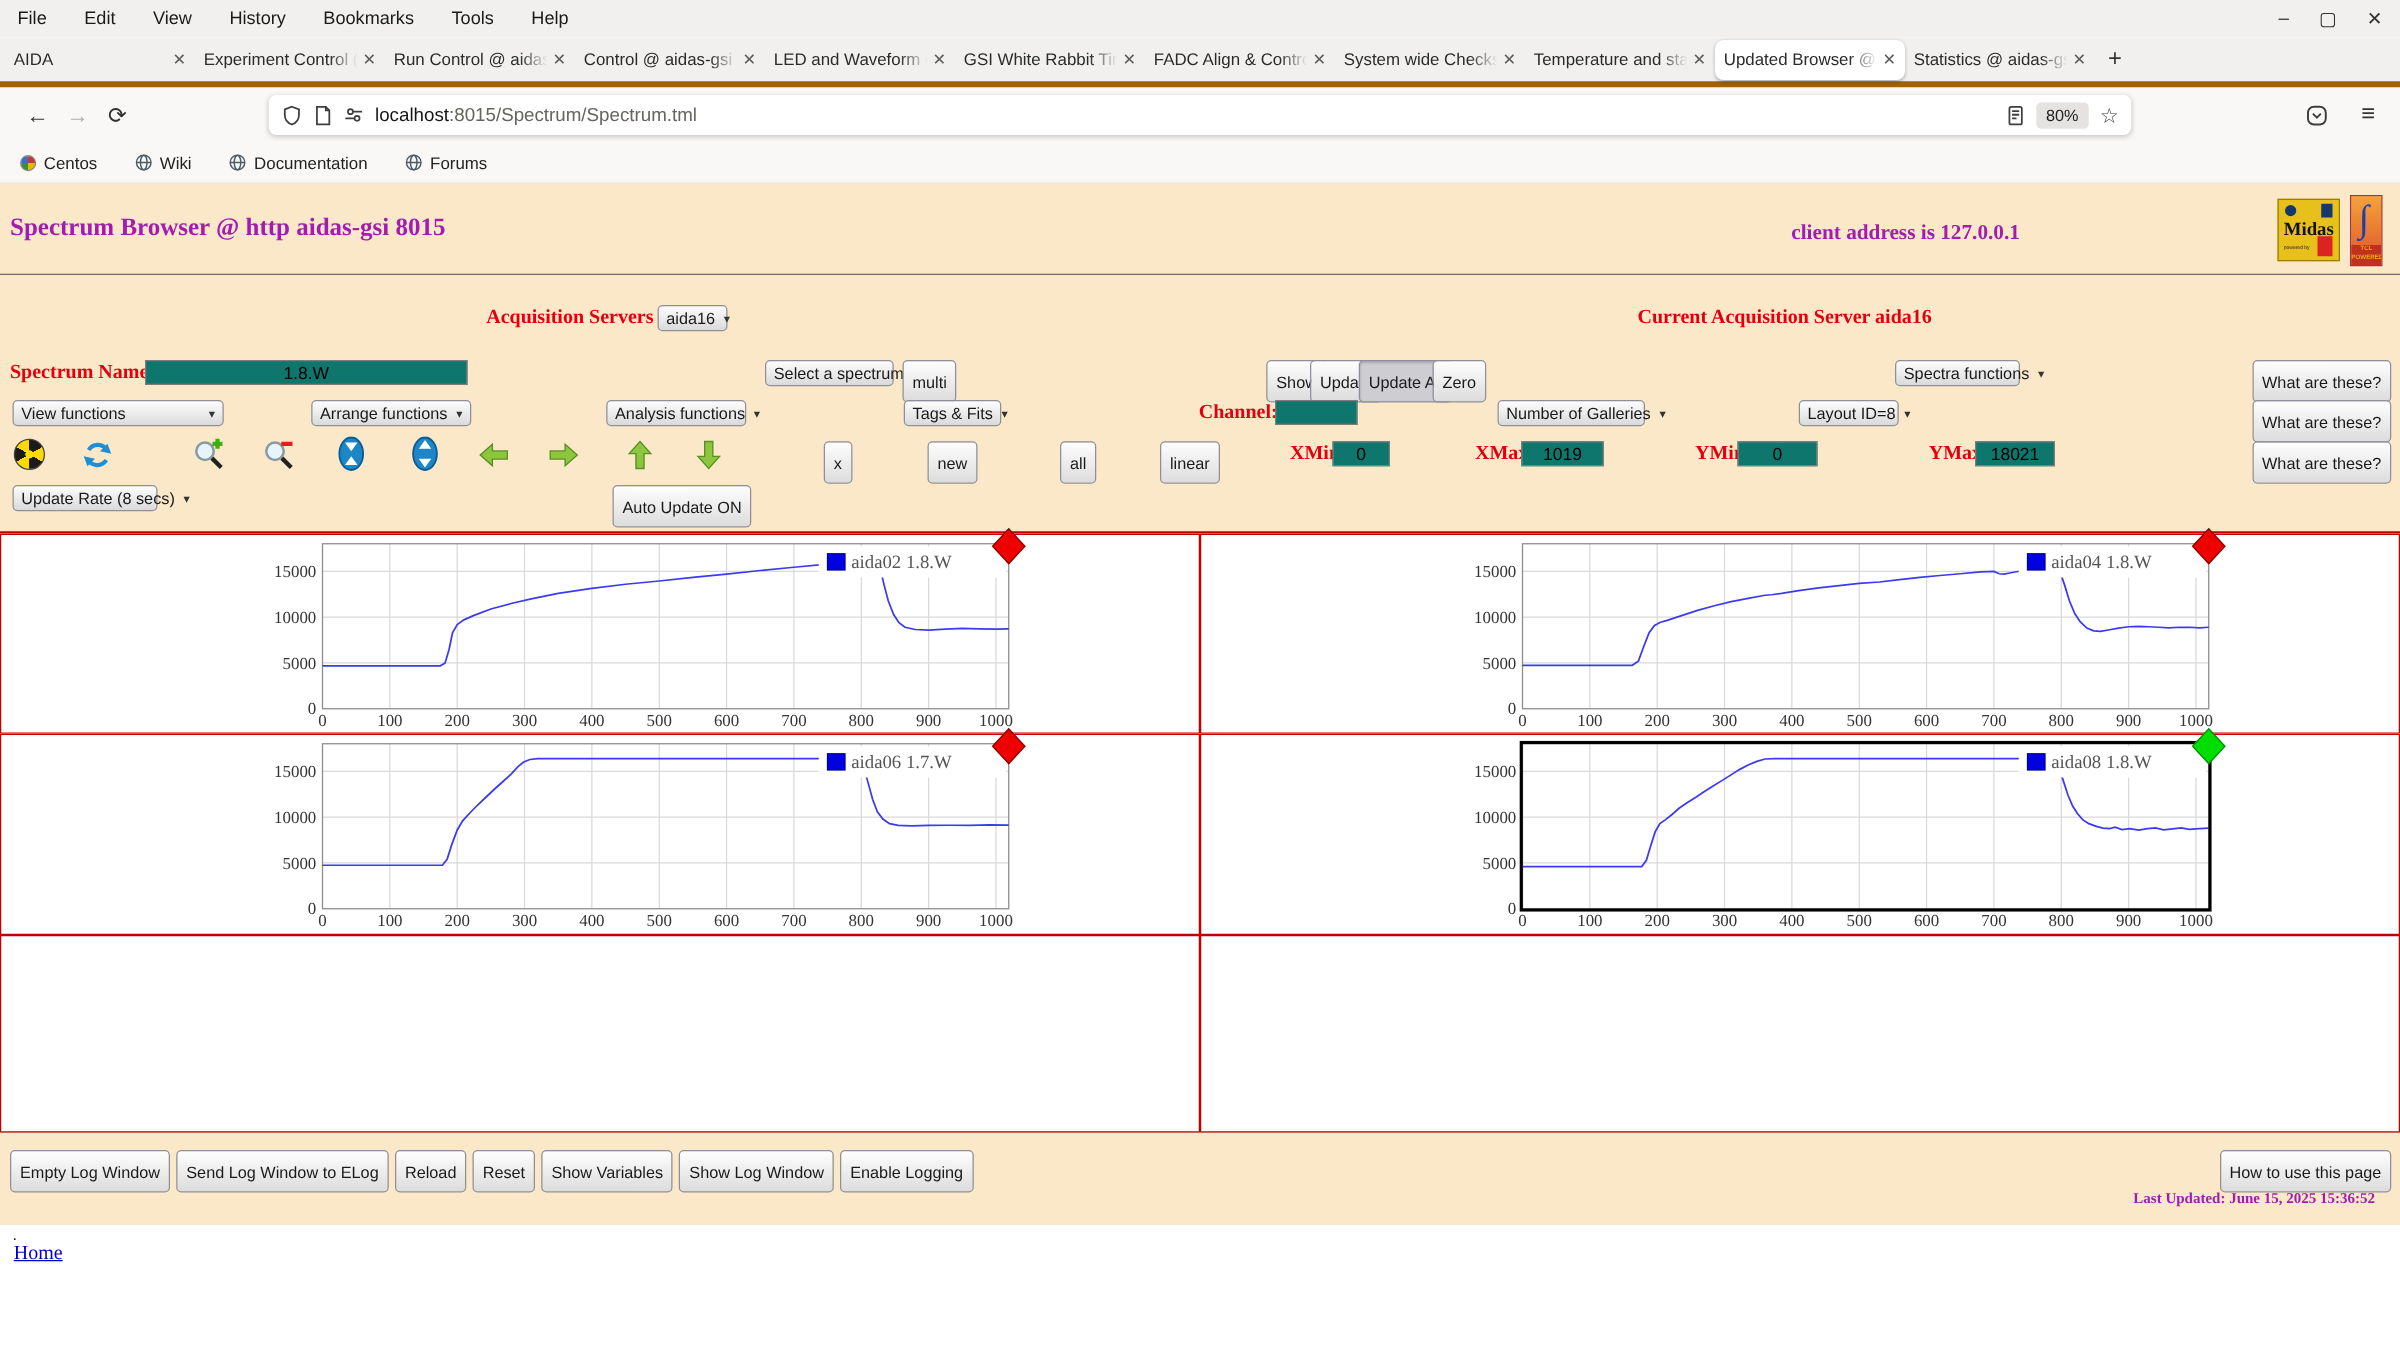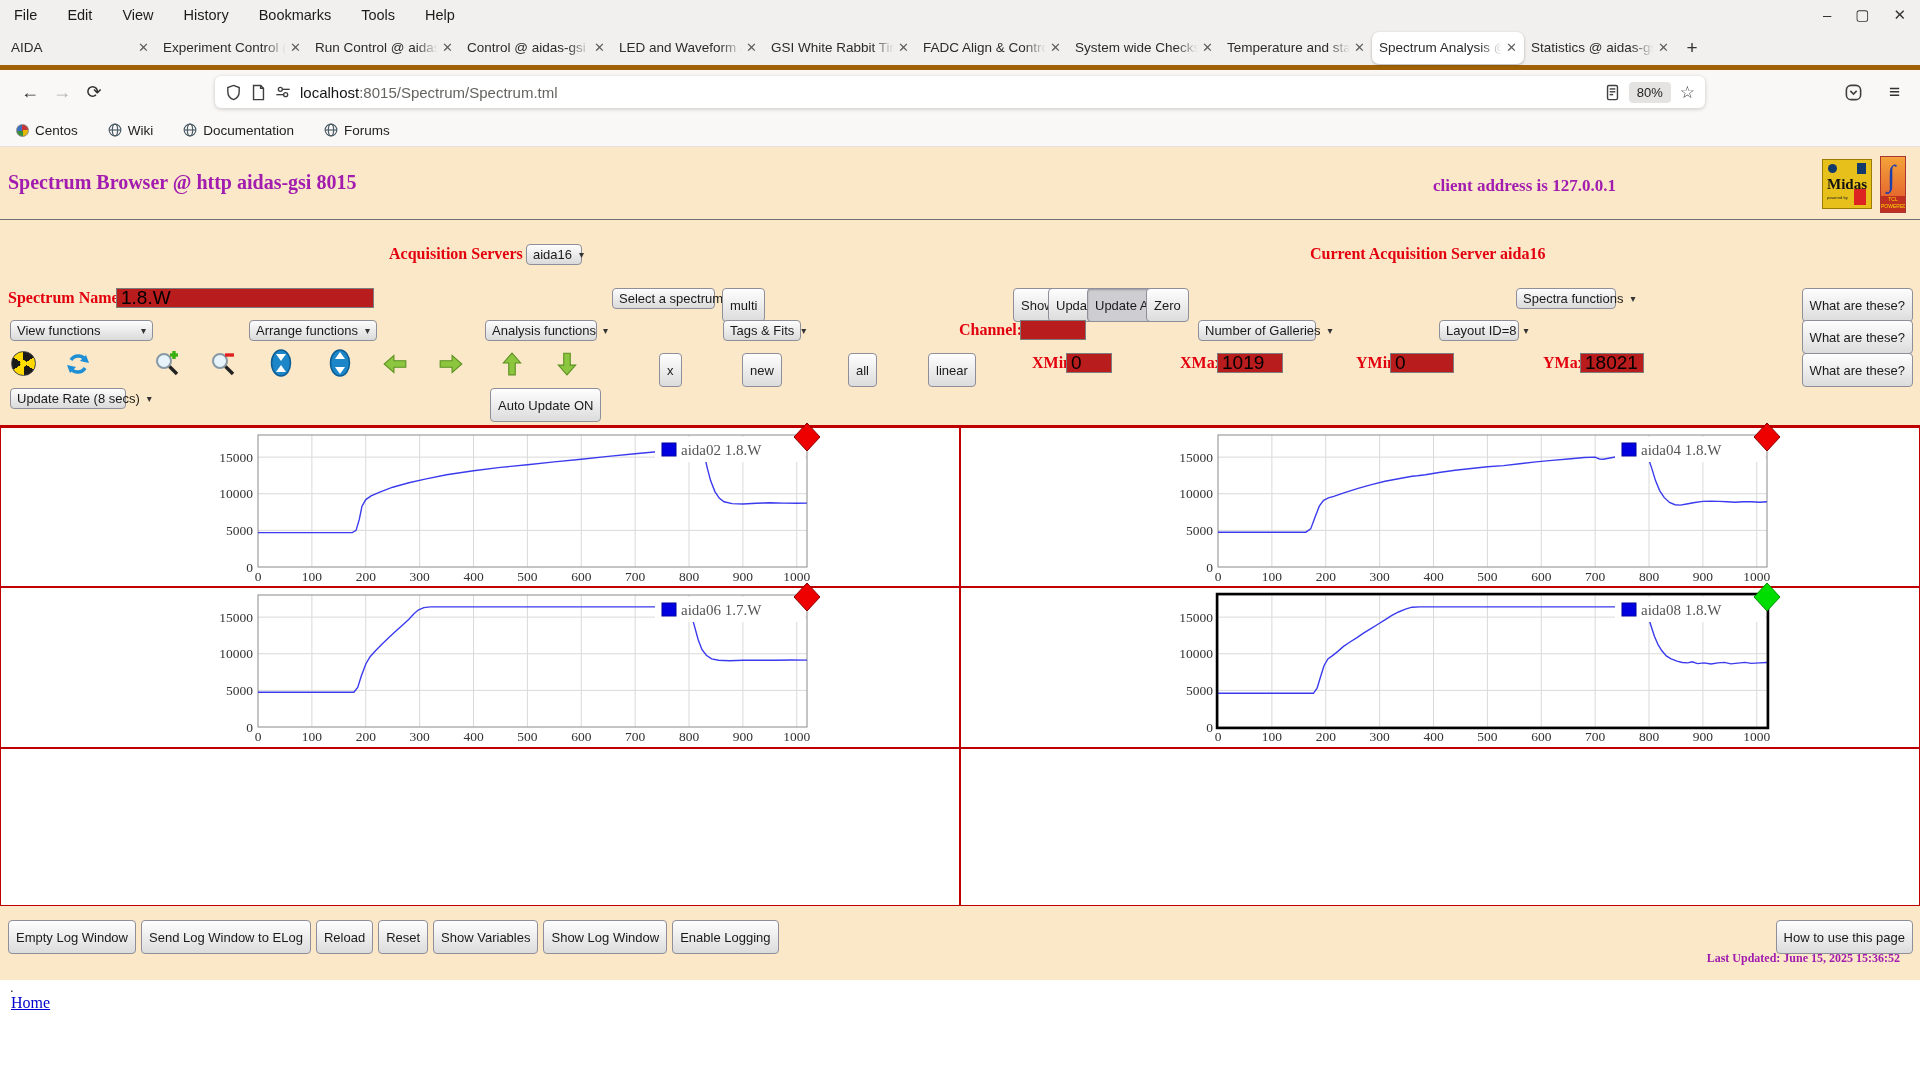--- a/index.html
+++ b/index.html
@@ -51,21 +51,21 @@
   .tcl-logo .f { position:absolute; left:6px; top:2px; font-size:30px; color:#1c3fae; font-family:"Liberation Serif", serif; }
   .tcl-logo .band { position:absolute; bottom:0; left:0; right:0; height:16px; background:#c03020; color:#ffd800; font-size:5px; text-align:center; line-height:7px; }
   .hr1 { position:absolute; left:0; top:72px; width:1920px; border-top:1px solid #6e6e6e; }
 
   .ctl-row { position:absolute; left:0; width:1920px; }
   .lbl { font-family:"Liberation Serif", serif; font-weight:bold; color:#e3000e; font-size:16px; }
   .btn { display:inline-flex; align-items:center; justify-content:center; height:21px; padding:16px 7px; font-size:13px; color:#1a1a1a; background:linear-gradient(#fefefe,#dcdcdc); border:1px solid #8f8f9b; border-radius:4px; white-space:nowrap; }
   .btn.pressed { background:#cdcdd2; box-shadow:inset 0 1px 2px rgba(0,0,0,.25); }
   .sel { display:inline-flex; align-items:center; height:21px; padding:0 6px; font-size:13px; color:#1a1a1a; background:linear-gradient(#fdfdfd,#dadada); border:1px solid #8f8f9b; border-radius:4px; white-space:nowrap; }
   .sel .arrow { margin-left:auto; padding-left:7px; font-size:10px; color:#333; }
-  .tin { height:20px; background:#b91c1c; border:1px solid #7d7d7d; font-size:19px; padding:0 4px; font-family:"Liberation Sans", sans-serif; }
+  .tin { height:20px; background:#0f766e; border:1px solid #7d7d7d; font-size:14px; padding:0 4px; font-family:"Liberation Sans", sans-serif;text-align:center; }
   .abs { position:absolute; }
 
   .ico { position:absolute; width:27px; height:27px; display:flex; align-items:center; justify-content:center; }
   .rad { width:25px; height:25px; border-radius:50%; border:1px solid #444;
          background: radial-gradient(circle at 50% 50%, #ffdf00 0 3px, transparent 3.5px),
            conic-gradient(#1a1a1a 0 60deg,#ffd900 60deg 120deg,#1a1a1a 120deg 180deg,#ffd900 180deg 240deg,#1a1a1a 240deg 300deg,#ffd900 300deg 360deg); }
 
   
   .gallery { position:absolute; left:0px; top:278px; width:1920px; height:481px; display:grid; grid-template-columns:1fr 1fr; grid-template-rows:160px 161px 158px; background:#fff; border-top:2px solid #c00000; border-bottom:2px solid #c00000; }
   .gcell { border:1px solid #c00000; position:relative; background:#fff; }
@@ -132,21 +132,21 @@
       </div>
     <div class="tab">
         <span class="t-title">System wide Checks</span>
         <span class="t-close">✕</span>
       </div>
     <div class="tab">
         <span class="t-title">Temperature and stat</span>
         <span class="t-close">✕</span>
       </div>
     <div class="tab active">
-        <span class="t-title">Spectrum Analysis @</span>
+        <span class="t-title">Updated Browser @</span>
         <span class="t-close">✕</span>
       </div>
     <div class="tab">
         <span class="t-title">Statistics @ aidas-gsi</span>
         <span class="t-close">✕</span>
       </div>
     <div class="newtab">+</div>
   </div>
 
   <div class="navbar">
@@ -257,21 +257,21 @@
       <span class="btn pressed abs" style="left:1087px; top:1px;">Update All</span>
       <span class="btn abs" style="left:1146px; top:1px;">Zero</span>
       <span class="sel abs" style="left:1516px; top:1px; width:100px;">
           <span>Spectra functions</span>
           <span class="arrow">▾</span>
         </span>
       <span class="btn abs" style="right:7px; top:1px;">What are these?</span>
     </div>
 
     <div class="ctl-row" style="top:172px; height:26px;">
-      <span class="sel abs" style="left:10px; top:1px; width:143px;gap:12px;">
+      <span class="sel abs" style="left:10px; top:1px; width:169px;gap:12px;">
           <span>View functions</span>
           <span class="arrow">▾</span>
         </span>
       <span class="sel abs" style="left:249px; top:1px; width:128px;">
           <span>Arrange functions</span>
           <span class="arrow">▾</span>
         </span>
       <span class="sel abs" style="left:485px; top:1px; width:112px;">
           <span>Analysis functions</span>
           <span class="arrow">▾</span>

